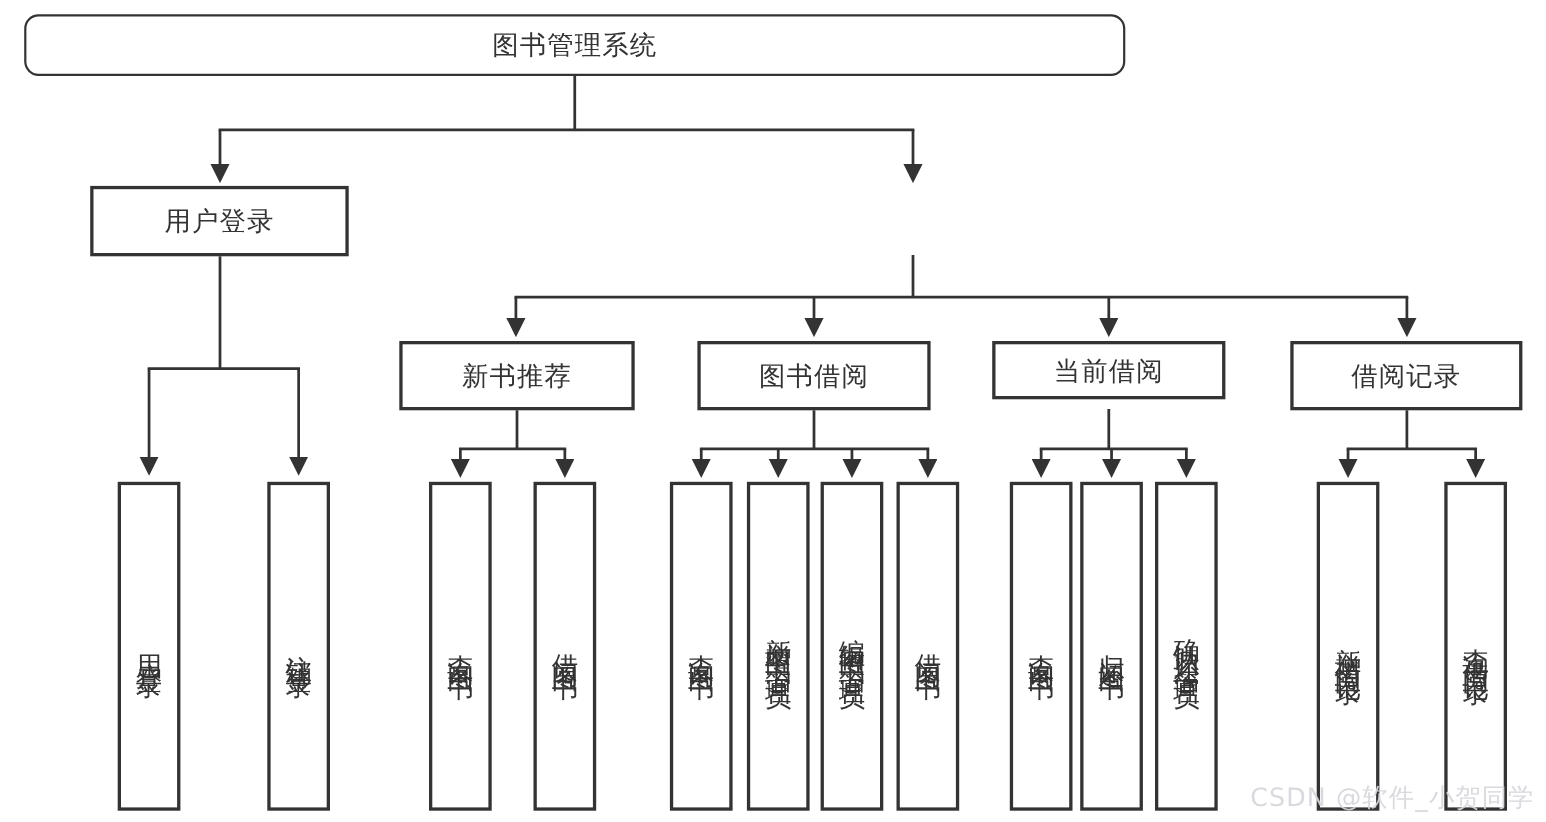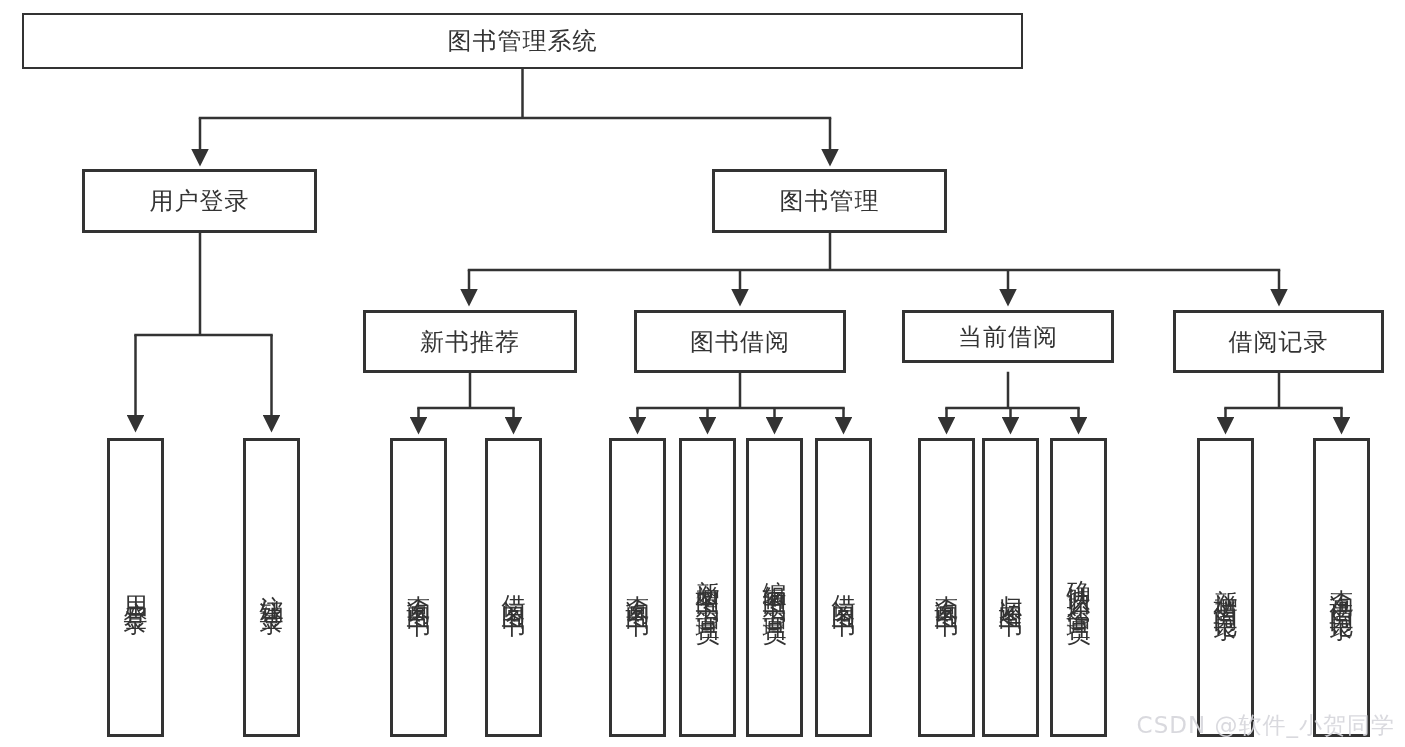--- a/index.html
+++ b/index.html
@@ -58,29 +58,26 @@
       <path d="M774.5 408 V431"></path>
       <path d="M843.5 408 V431"></path>
       <path d="M946.5 408 V431"></path>
       <path d="M1010.5 408 V431"></path>
       <path d="M1078.5 408 V431"></path>
       <path d="M1225.5 408 V431"></path>
       <path d="M1341.5 408 V431"></path>
     </g>
   </svg>
 
-  <div class="box root" style="left:22px; top:13px; width:1001px; height:56px;">
+  <div class="box root" style="left:22px; top:13px; width:1001px; height:56px;border-radius:13px;">
     <span class="hlabel">图书管理系统</span>
   </div>
 
   <div class="box" style="left:82px; top:169px; width:235px; height:64px;">
     <span class="hlabel">用户登录</span>
-  </div>
-  <div class="box" style="left:712px; top:169px; width:235px; height:64px;">
-    <span class="hlabel">图书管理</span>
   </div>
 
   <div class="box" style="left:363px; top:310px; width:214px; height:63px;">
     <span class="hlabel">新书推荐</span>
   </div>
   <div class="box" style="left:634px; top:310px; width:212px; height:63px;">
     <span class="hlabel">图书借阅</span>
   </div>
   <div class="box" style="left:902px; top:310px; width:212px; height:53px;">
     <span class="hlabel">当前借阅</span>

